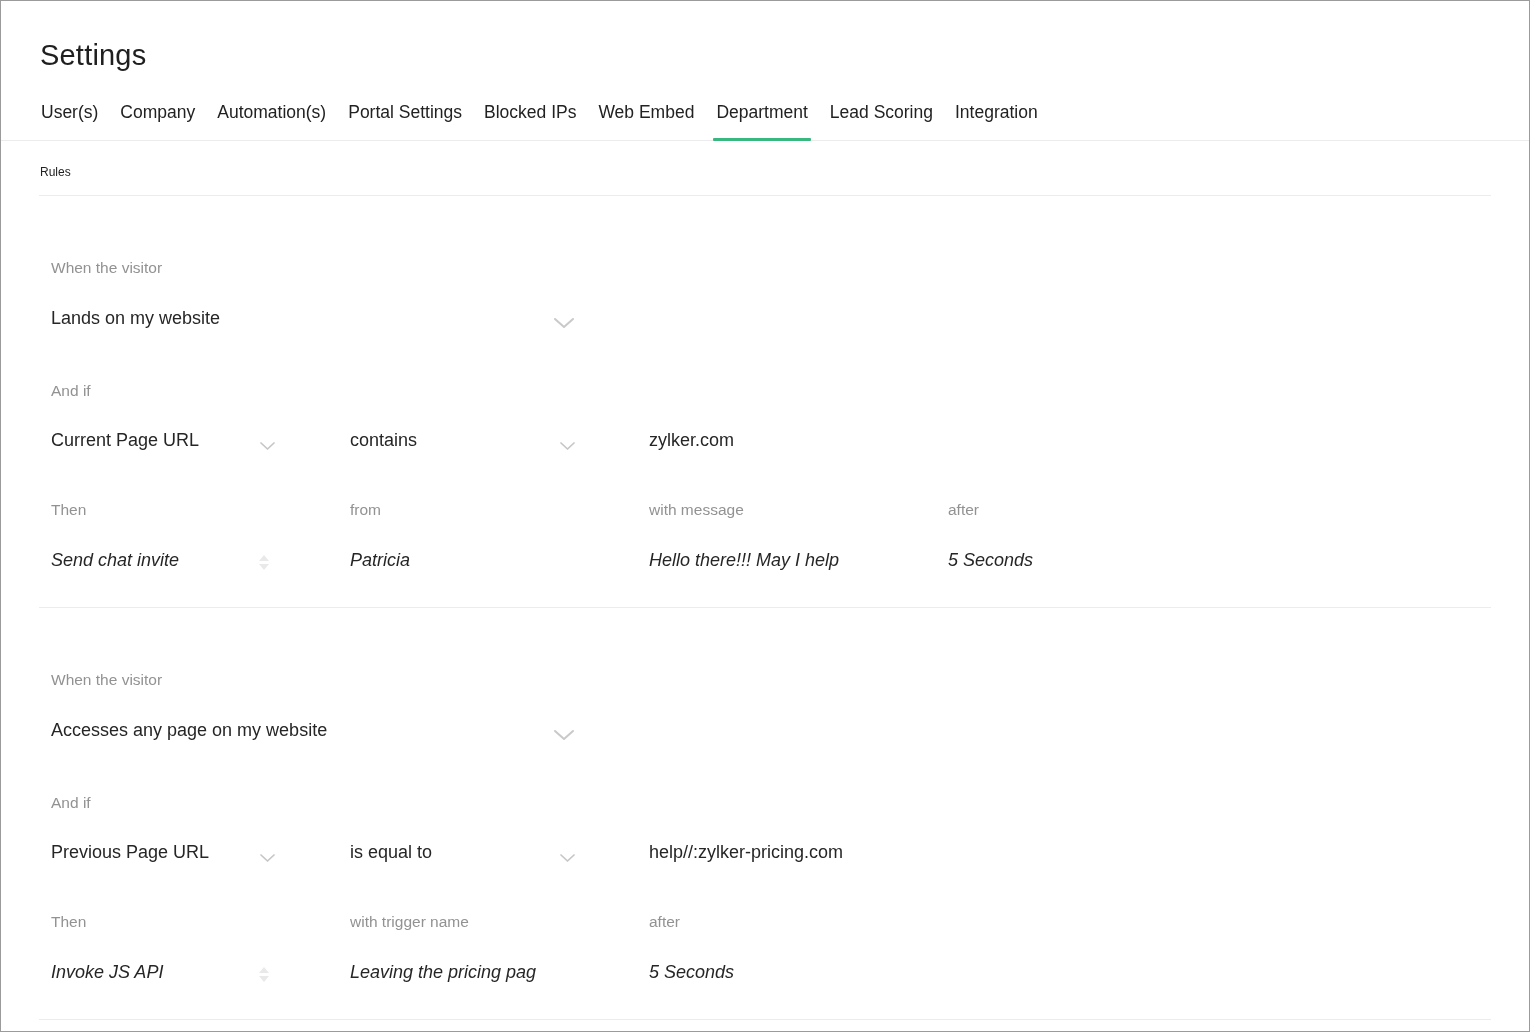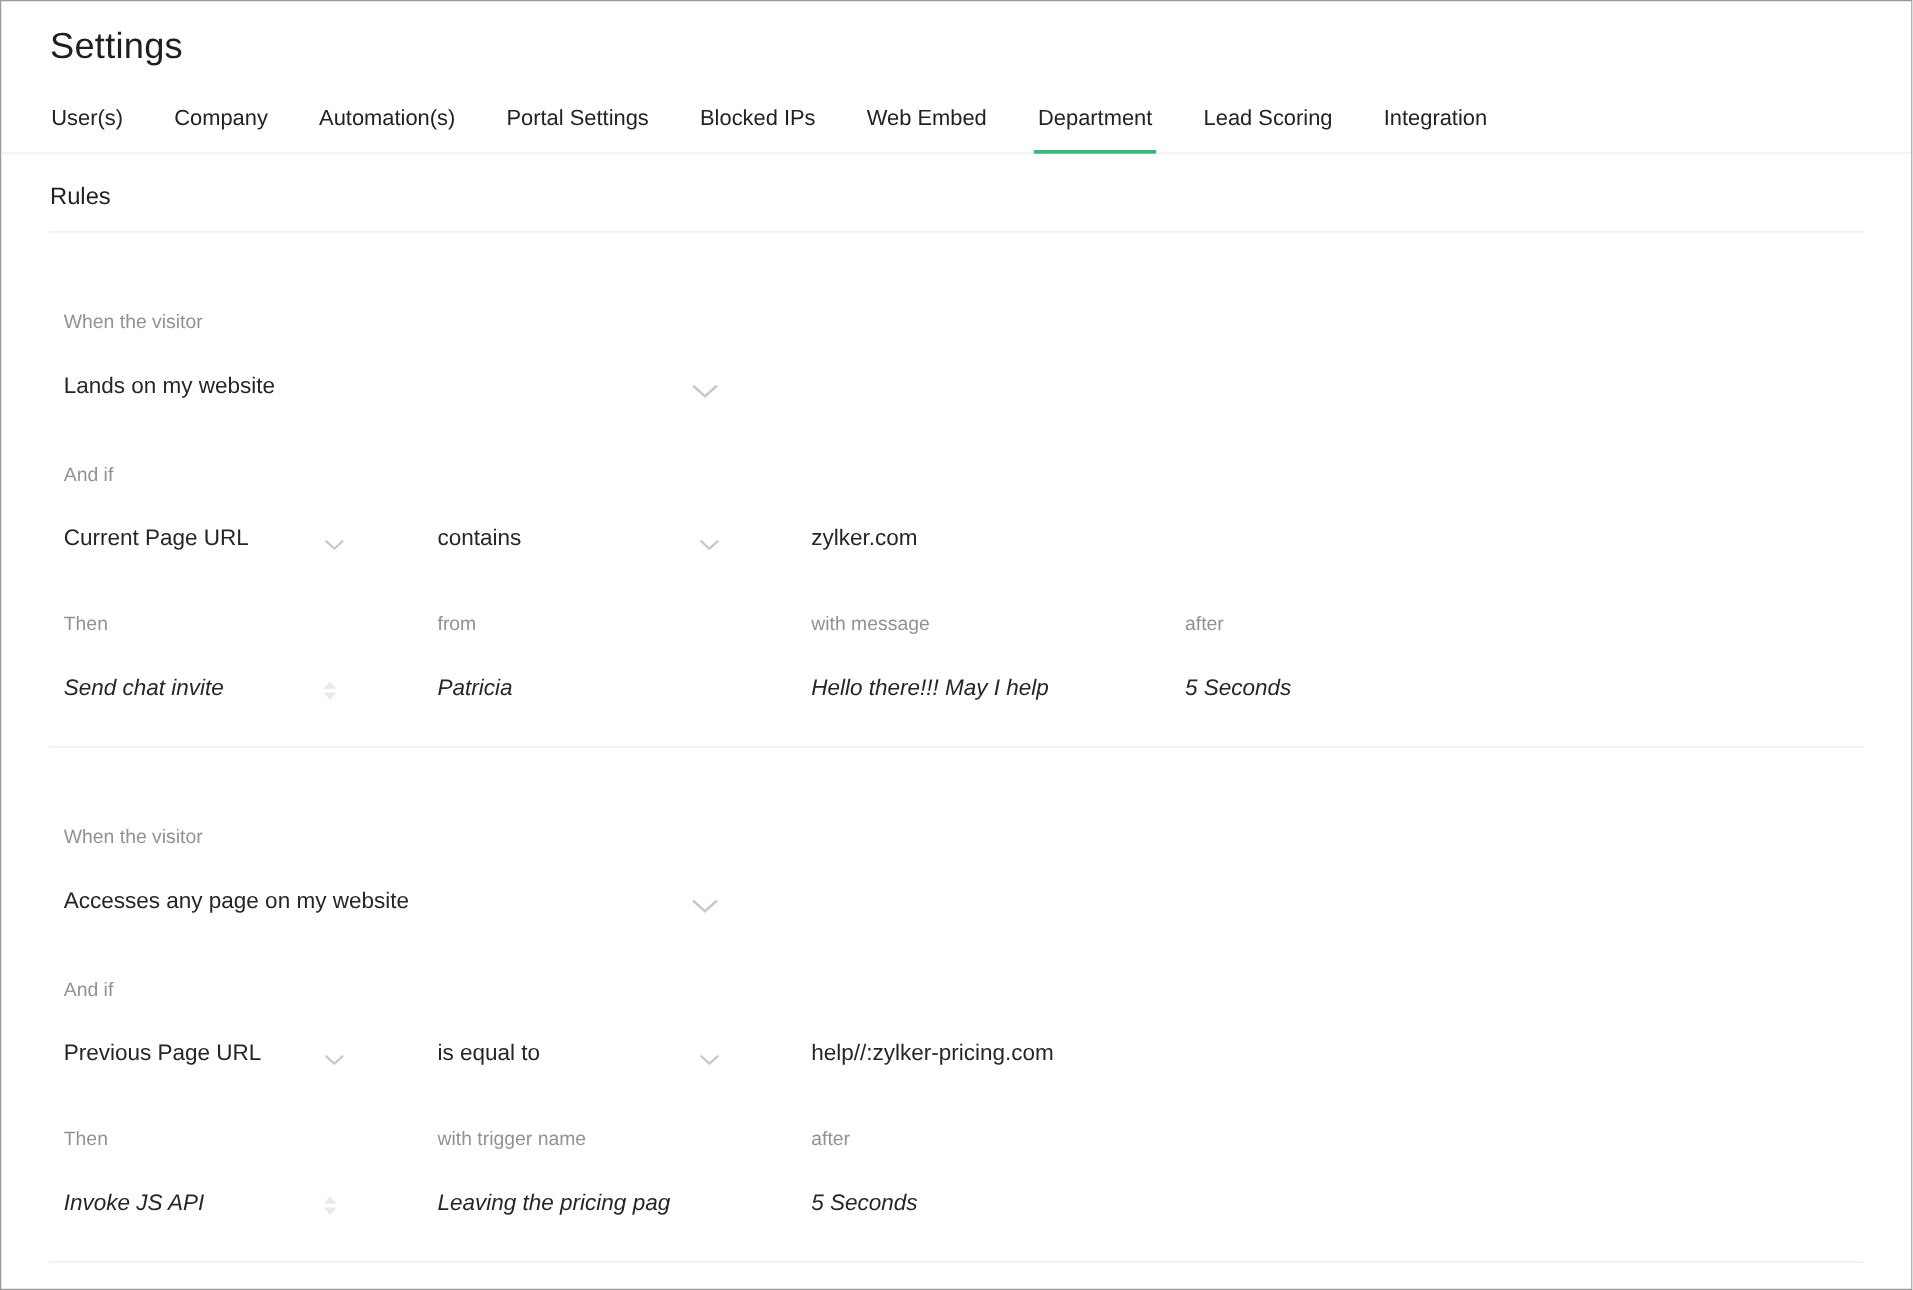--- a/index.html
+++ b/index.html
@@ -2,34 +2,34 @@
 <html style="--accent: #38b87f;"><head>
 <meta charset="utf-8">
 <style>
   * { margin:0; padding:0; box-sizing:border-box; }
   html,body { background:#e9e9e9; }
   body { font-family:"Liberation Sans","DejaVu Sans",sans-serif; }
   .page {
     width:1530px; height:1032px; background:#ffffff;
     border:1px solid #9b9b9b; overflow:hidden; position:relative;
   }
-  .header { padding:20px 39px 0 39px; }
+  .header { padding:38px 39px 0 39px; }
   .page-title { font-size:29px; font-weight:500; color:#1f1f1f; letter-spacing:.2px; }
 
-  .tabs { display:flex; gap:41px; padding:30px 39px 0 40px; border-bottom:1px solid #ececec; }
+  .tabs { display:flex; gap:22px; padding:30px 39px 0 40px; border-bottom:1px solid #ececec; }
   .tab {
     font-size:17.5px; color:#222222; padding-bottom:17px;
     position:relative; cursor:pointer; white-space:nowrap;
   }
   .tab.active::after {
     content:""; position:absolute; left:-3px; right:-3px; bottom:-1px;
     height:3px; background:var(--accent, #38b87f); border-radius:1px;
   }
 
-  .section-title { font-size:19px; color:#222222; padding:24px 39px 16px 39px; }
+  .section-title { font-size:12px; color:#222222; padding:24px 39px 16px 39px; }
   .divider { border-top:1px solid #ececec; margin:0 38px; }
 
   .rule { padding:62px 39px 36px 50px; }
   .row-label { font-size:15.5px; line-height:19px; color:#929292; }
   .value { font-size:18px; line-height:22px; color:#262626; }
 
   .control { display:flex; align-items:flex-end; justify-content:space-between; cursor:pointer; }
   .w-when   { width:524px; margin-top:30px; }
   .w-field  { width:225px; }
   .w-op     { width:226px; }

